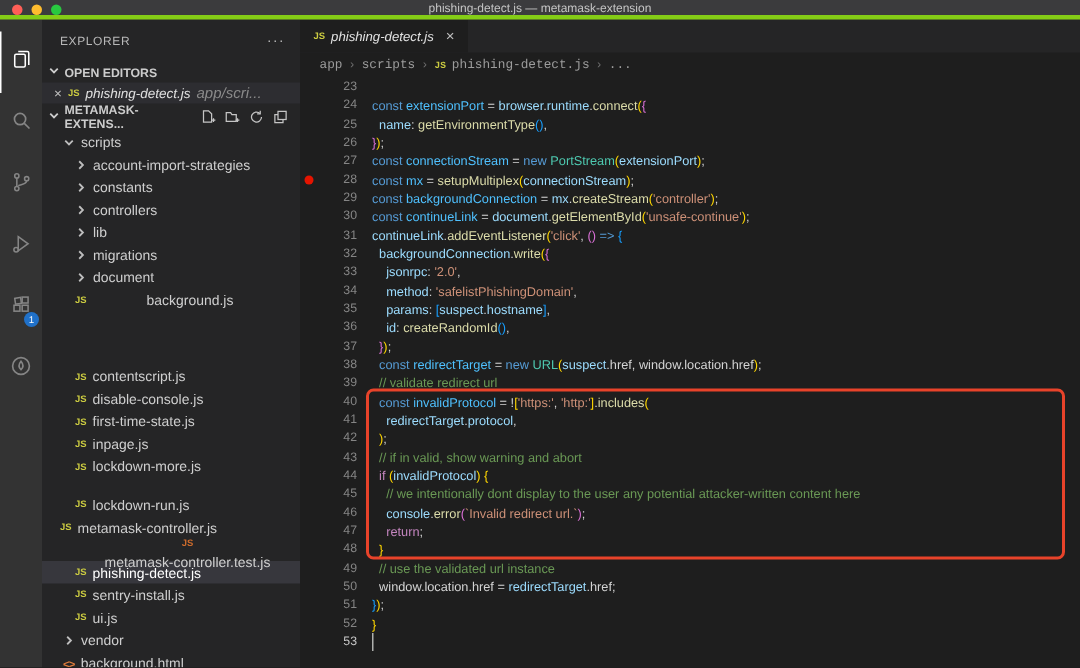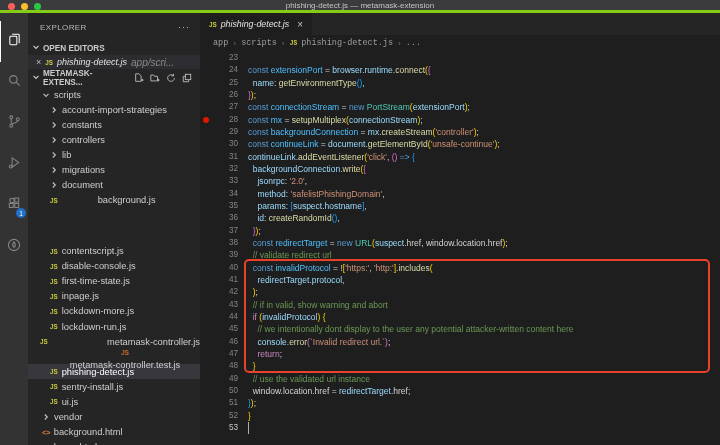--- a/index.html
+++ b/index.html
@@ -266,25 +266,25 @@
             <span>first-time-state.js</span>
           </div>
           <div class="tree-row" style="padding-left: 22px;">
             <span class="jsbadge">JS</span>
             <span>inpage.js</span>
           </div>
           <div class="tree-row" style="padding-left: 22px;">
             <span class="jsbadge">JS</span>
             <span>lockdown-more.js</span>
           </div>
-          <div class="tree-row" style="padding-left: 22px;">
+          <div class="tree-row" style="padding-left: 22px; margin-top: 10px;">
             <span class="jsbadge">JS</span>
             <span>lockdown-run.js</span>
           </div>
-          <div class="tree-row" style="padding-left: 12px; justify-content: space-between;">
+          <div class="tree-row" style="padding-left: 12px;">
             <span class="jsbadge">JS</span>
             <span>metamask-controller.js</span>
           </div>
           <div class="tree-row" style="padding-left: 22px; flex-direction: column;">
             <span class="jsbadge test">JS</span>
             <span>metamask-controller.test.js</span>
           </div>
           <div class="tree-row selected" style="padding-left: 22px;">
             <span class="jsbadge">JS</span>
             <span>phishing-detect.js</span>

